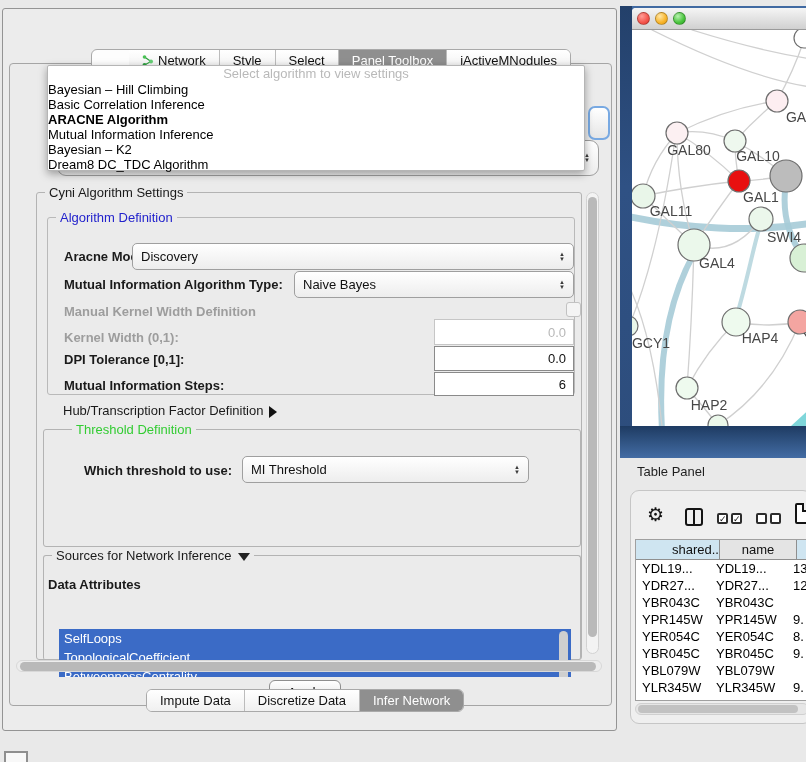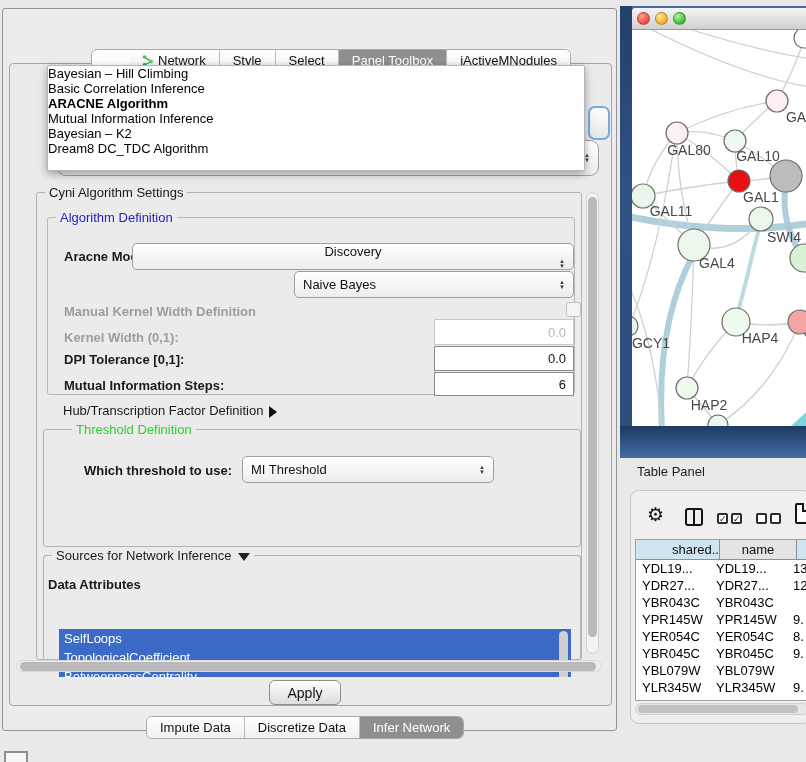--- a/index.html
+++ b/index.html
@@ -188,28 +188,29 @@
       </div>
       <div class="focus-frag"></div>
 
       <div class="group" style="left:26px; top:128px; width:546px; height:468px;">
         <span class="legend">Cyni Algorithm Settings</span>
 
         <div class="group" style="left:10px; top:24px; width:528px; height:178px; border-color:#b9b9b9;">
           <span class="legend blue">Algorithm Definition</span>
 
           <span class="lbl" style="left:16px; top:31px;">Aracne Mode:</span>
-          <div class="combo" style="left:84px; top:25px; width:442px; height:27px;flex-direction:column;">
+          <div class="combo" style="left:84px; top:25px; width:442px; height:27px;">
             <span>Discovery</span>
             <span class="spin">
                 <span>▲</span>
                 <span>▼</span>
               </span>
           </div>
 
+          <span class="lbl" style="left:16px; top:59px;">Mutual Information Algorithm Type:</span>
           <div class="combo" style="left:246px; top:53px; width:280px; height:27px;">
             <span>Naive Bayes</span>
             <span class="spin">
                 <span>▲</span>
                 <span>▼</span>
               </span>
           </div>
 
           <span class="lbl disabled" style="left:16px; top:86px;">Manual Kernel Width Definition</span>
           <span class="checkbox" style="left:518px; top:84px;"></span>
@@ -231,21 +232,21 @@
         </div>
 
         <span class="lbl plain" style="left:26px; top:210px;">
           <span>Hub/Transcription Factor Definition</span><span class="tri-right"></span>
         </span>
 
         <div class="group" style="left:6px; top:236px; width:538px; height:118px;">
           <span class="legend green">Threshold Definition</span>
 
           <span class="lbl" style="left:40px; top:33px;">Which threshold to use:</span>
-          <div class="combo" style="left:198px; top:26px; width:252px; height:27px;">
+          <div class="combo" style="left:198px; top:26px; width:287px; height:27px;">
             <span>MI Threshold</span>
             <span class="spin">
                 <span>▲</span>
                 <span>▼</span>
               </span>
           </div>
 
         </div>
 
         <div class="group" style="left:6px; top:362px; width:538px; height:105px; border-bottom:none;">
@@ -270,31 +271,32 @@
       <div class="htrack" style="left:6px; top:596px; width:586px; height:12px;">
         <div class="hthumb" style="width:576px;"></div>
       </div>
 
       <div class="apply-btn">
         <span>Apply</span>
       </div>
     </div>
 
     <div class="popup">
+      <div class="pop-header">Select algorithm to view settings</div>
       <div>
           <div class="pop-item">Bayesian – Hill Climbing</div>
           <div class="pop-item">Basic Correlation Inference</div>
           <div class="pop-item bold">ARACNE Algorithm</div>
           <div class="pop-item">Mutual Information Inference</div>
           <div class="pop-item">Bayesian – K2</div>
           <div class="pop-item">Dream8 DC_TDC Algorithm</div>
         </div>
     </div>
 
-    <div class="tabbar" style="left:143px; top:707px;">
+    <div class="tabbar" style="left:143px; top:680px;">
         <div class="tab">
           <span>Impute Data</span>
         </div>
         <div class="tab">
           <span>Discretize Data</span>
         </div>
         <div class="tab sel">
           <span>Infer Network</span>
         </div>
       </div>

